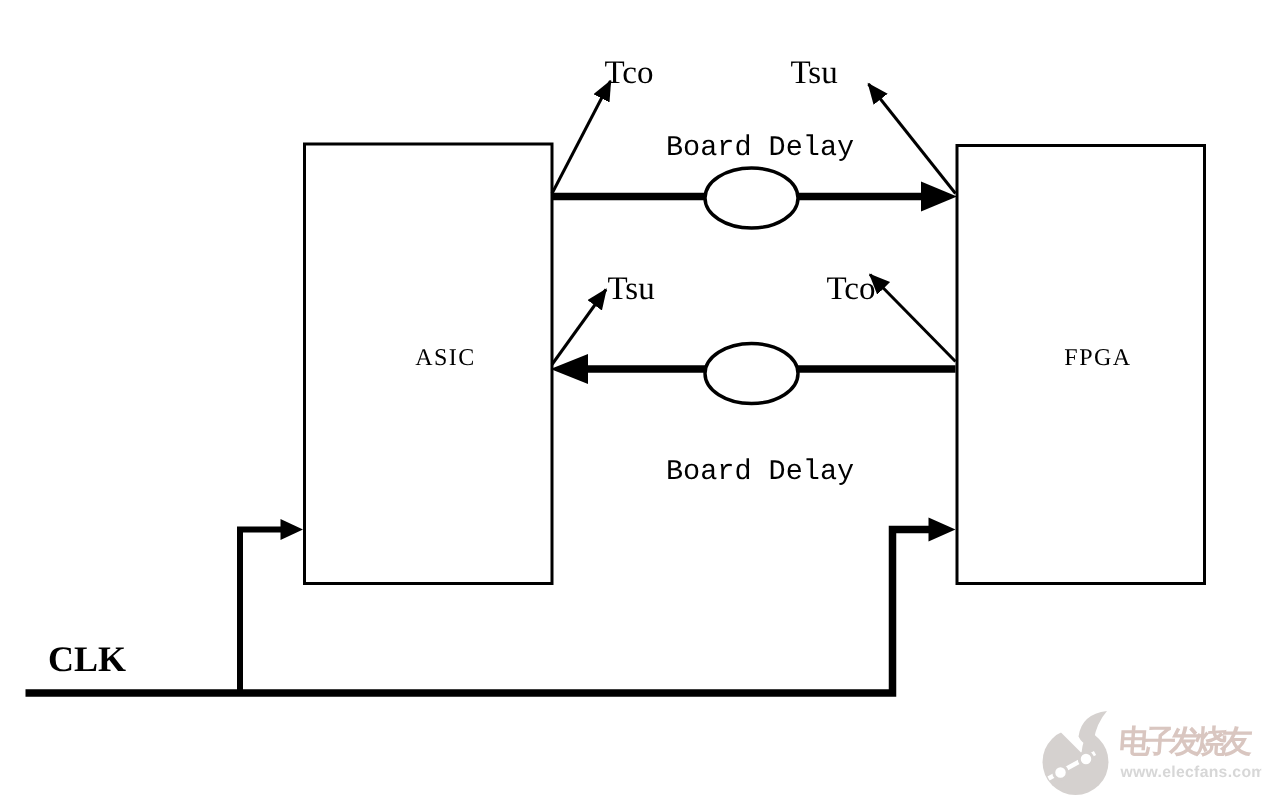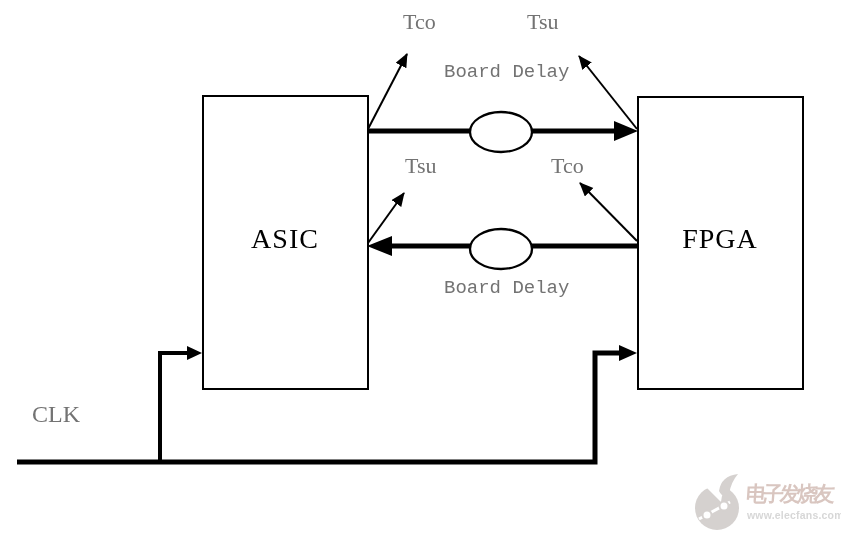--- a/index.html
+++ b/index.html
@@ -18,32 +18,34 @@
   }
   #diagram-svg {
     position: absolute;
     left: 0;
     top: 0;
   }
   .lbl {
     position: absolute;
     line-height: 1;
     white-space: nowrap;
-    color: #737373;
+    color: #000000;
+    margin-top: 26px;
   }
   .lbl-timing   { font-size: 22px; }
   .lbl-delay    { font-size: 19px; font-family: Liberation Mono, monospace; }
-  .lbl-clk      { font-size: 24px; }
+  .lbl-clk      { font-size: 24px; font-weight: bold; }
   .block-label {
     position: absolute;
     display: flex;
     align-items: center;
     justify-content: center;
-    font-size: 28px;
+    font-size: 16px;
     letter-spacing: 1px;
+    margin-left: 12px;
   }
   #asic-label { left: 202px; top: 95px; width: 166px; height: 288px; }
   #fpga-label { left: 637px; top: 96px; width: 166px; height: 286px; }
   #tco-top  { left: 403px; top: 11px; }
   #tsu-top  { left: 527px; top: 11px; }
   #bd-top   { left: 444px; top: 63px; }
   #tsu-mid  { left: 405px; top: 155px; }
   #tco-mid  { left: 551px; top: 155px; }
   #bd-mid   { left: 444px; top: 279px; }
   #clk-lbl  { left: 32px;  top: 402px; }

